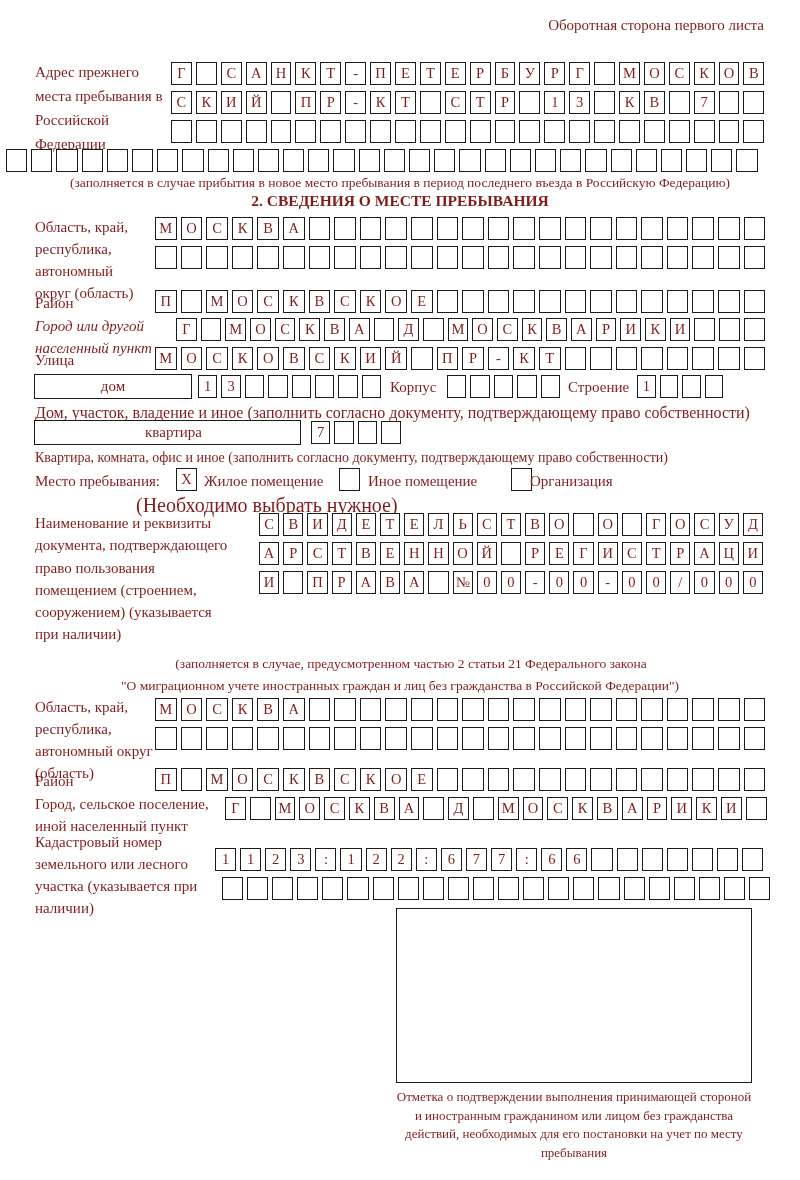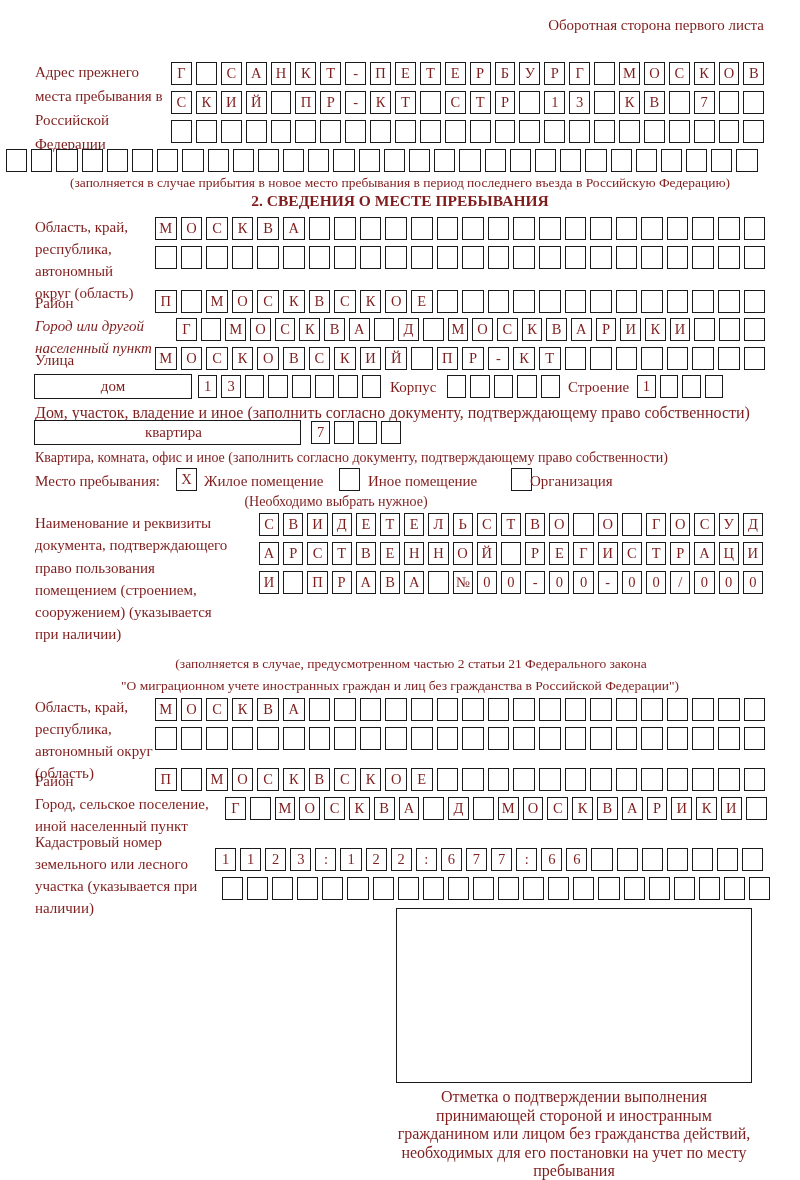--- a/index.html
+++ b/index.html
@@ -23,21 +23,21 @@
   .cap{position:absolute;font-size:13.5px;}
   .capc{position:absolute;font-size:13.5px;left:0;width:800px;text-align:center;}
   .hdr{position:absolute;left:0;width:800px;text-align:center;font-weight:bold;font-size:15.5px;}
   .wbox{position:absolute;box-sizing:border-box;height:25px;border:1.6px solid #1a1a1a;background:#fff;
         display:flex;align-items:center;justify-content:center;font-size:15px;}
   .chk{position:absolute;box-sizing:border-box;width:21px;height:23px;border:1.6px solid #1a1a1a;background:#fff;
        display:flex;align-items:center;justify-content:center;font-size:14.5px;}
   .bigbox{position:absolute;left:396px;top:908px;width:356px;height:175px;box-sizing:border-box;
           border:1.9px solid #1a1a1a;background:#fff;}
   .stampcap{position:absolute;left:392px;top:1088px;width:364px;text-align:center;
-            font-size:16px;line-height:18.6px;}
+            font-size:13px;line-height:18.6px;}
   .hnote{position:absolute;left:400px;top:17px;width:364px;text-align:right;font-size:15px;}
 </style>
 </head>
 <body>
 
 <div id="page">
 
   <div class="hnote">Оборотная сторона первого листа</div>
 
   <div class="lbl" style="left:35px;top:60px;width:132px;line-height:24px;">Адрес прежнего места пребывания в Российской Федерации</div>
@@ -330,21 +330,21 @@
     </div>
   <div class="cap" style="left:35px;top:450px;font-size:14px;">Квартира, комната, офис и иное (заполнить согласно документу, подтверждающему право собственности)</div>
 
   <div class="lbl" style="left:35px;top:470px;">Место пребывания:</div>
   <div class="chk" style="left:176px;top:468px;">X</div>
   <div class="lbl" style="left:204px;top:470px;">Жилое помещение</div>
   <div class="chk" style="left:339px;top:468px;"></div>
   <div class="lbl" style="left:368px;top:470px;">Иное помещение</div>
   <div class="chk" style="left:511px;top:468px;"></div>
   <div class="lbl" style="left:530px;top:470px;">Организация</div>
-  <div class="cap" style="left:136px;top:494px;width:400px;text-align:center;font-size:14px;">(Необходимо выбрать нужное)</div>
+  <div class="cap" style="left:136px;top:494px;width:400px;text-align:left;font-size:20px;">(Необходимо выбрать нужное)</div>
 
   <div class="lbl" style="left:35px;top:512px;width:195px;line-height:22.3px;">Наименование и реквизиты документа, подтверждающего право пользования помещением (строением, сооружением) (указывается при наличии)</div>
   <div class="row rw-doc" style="left:259px;top:513px;">
       <span class="cell">С</span>
       <span class="cell">В</span>
       <span class="cell">И</span>
       <span class="cell">Д</span>
       <span class="cell">Е</span>
       <span class="cell">Т</span>
       <span class="cell">Е</span>

